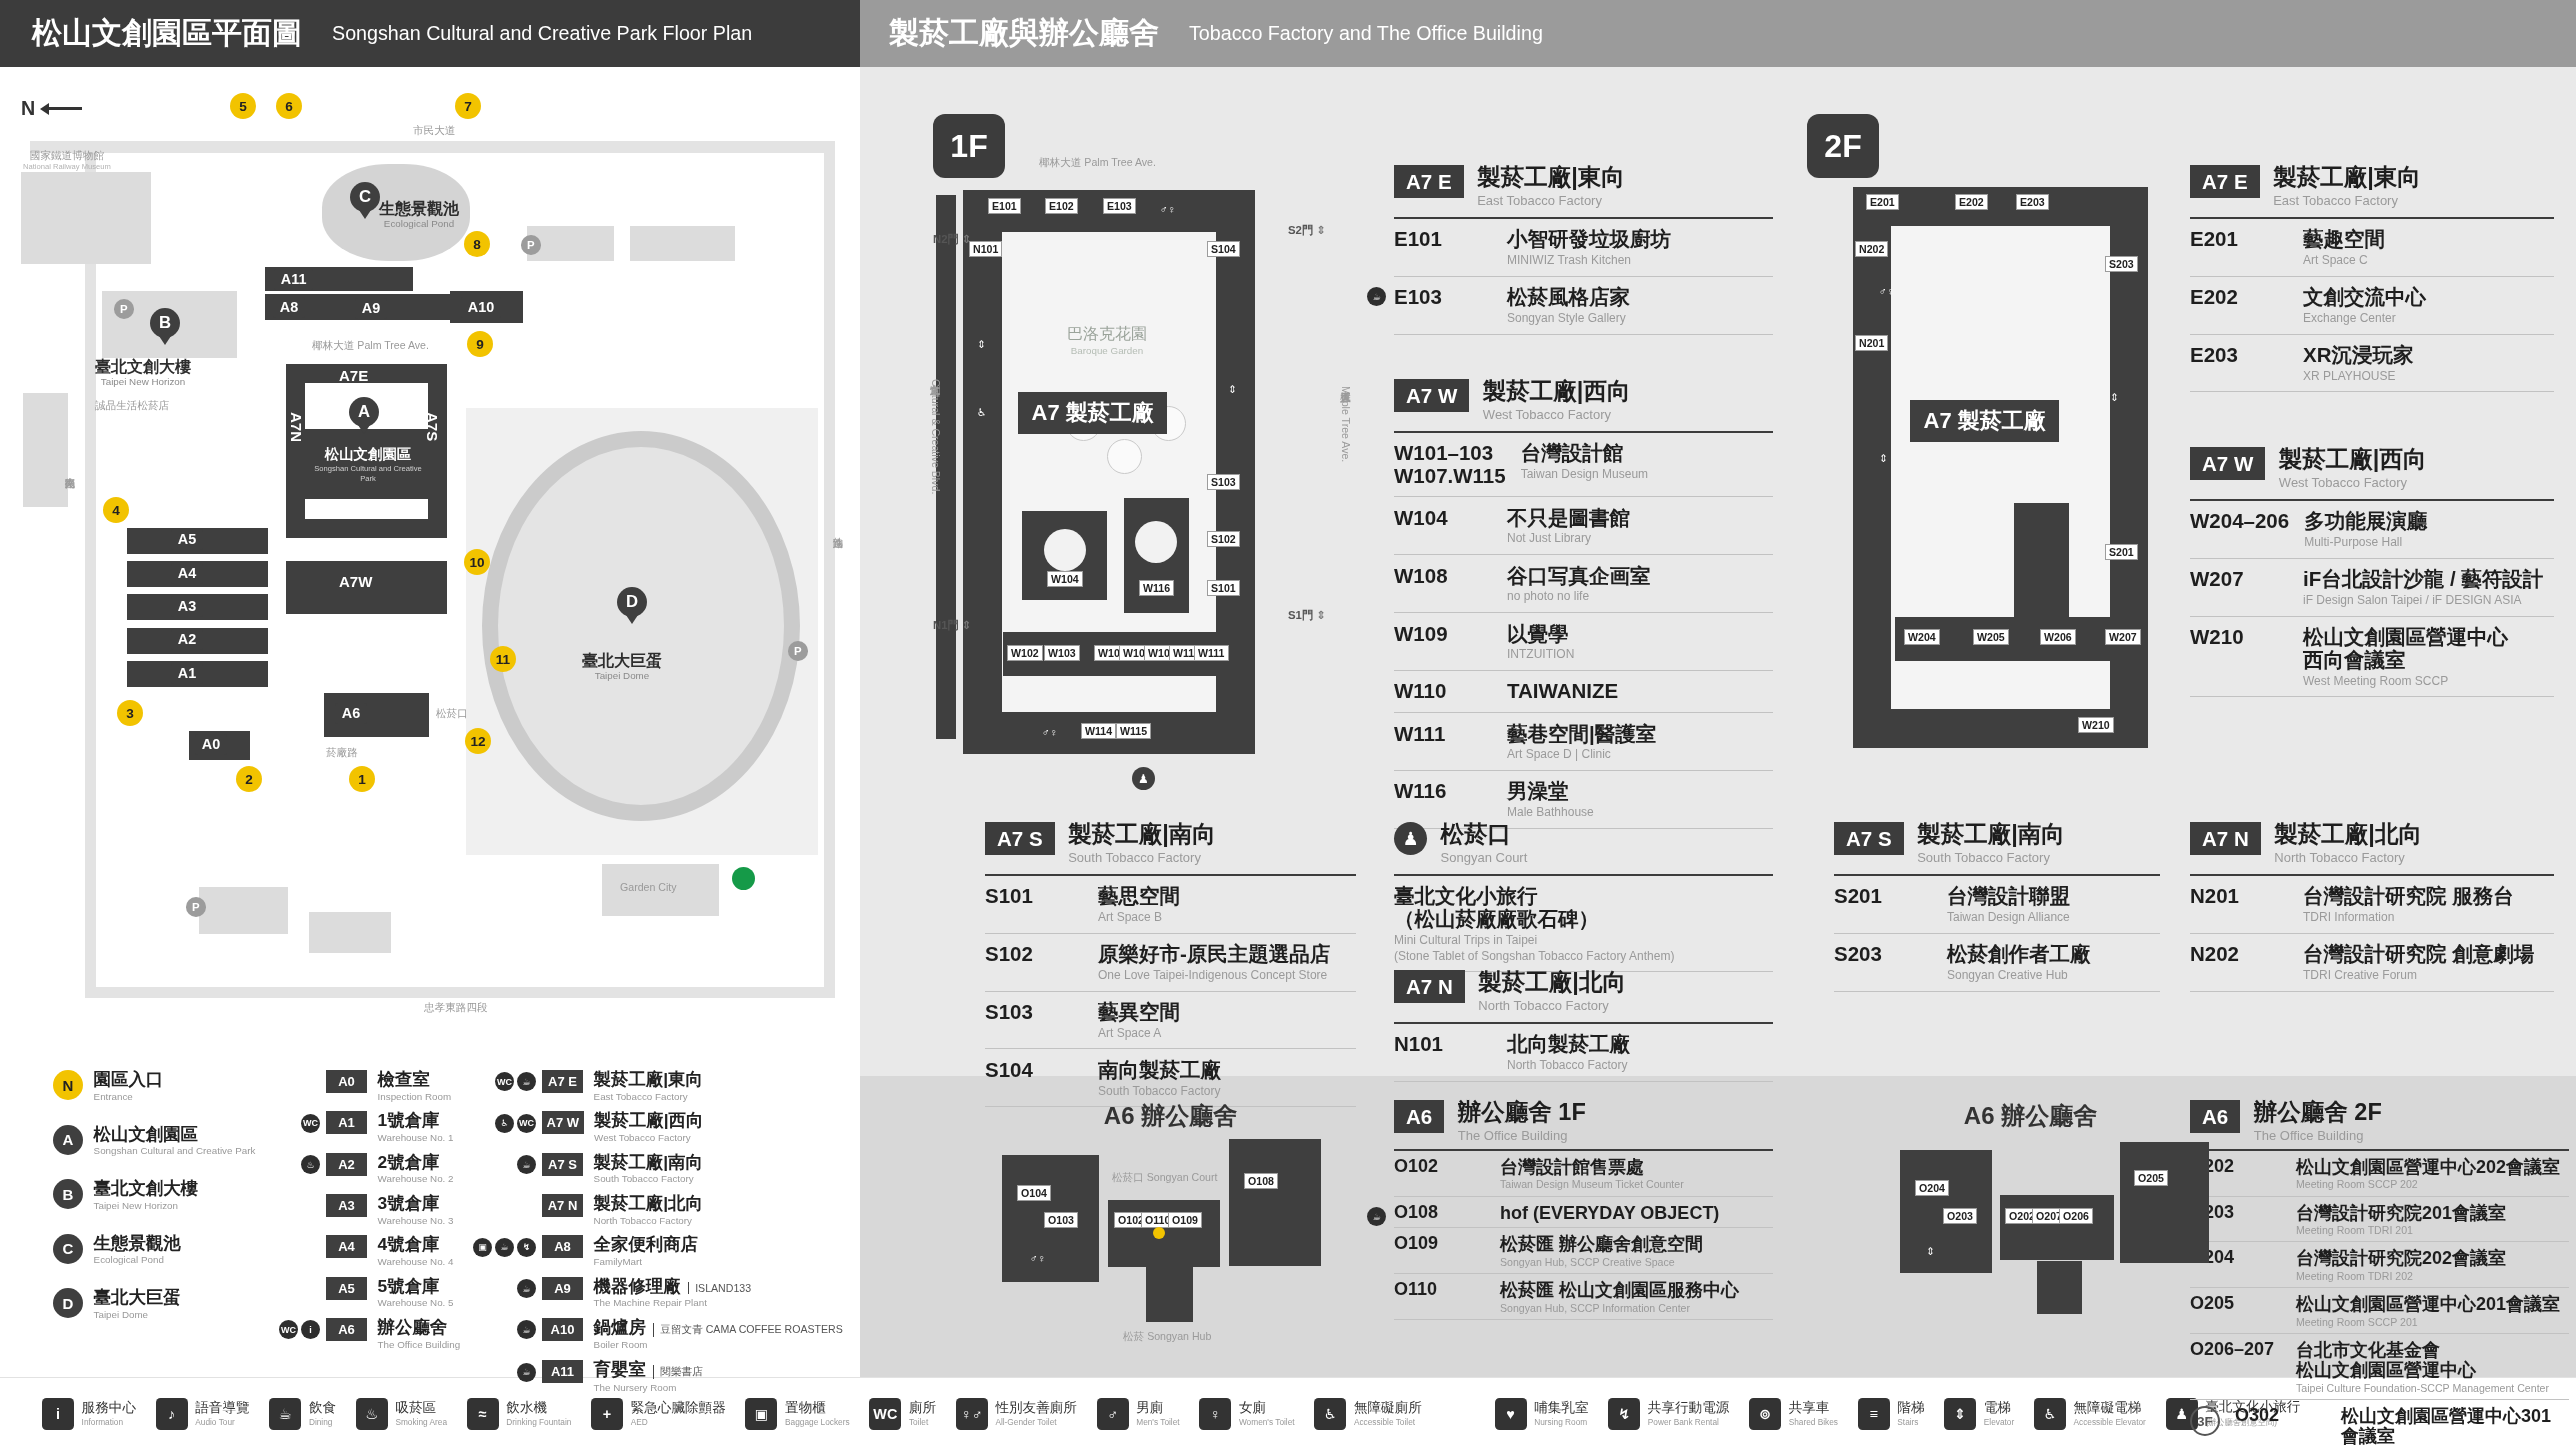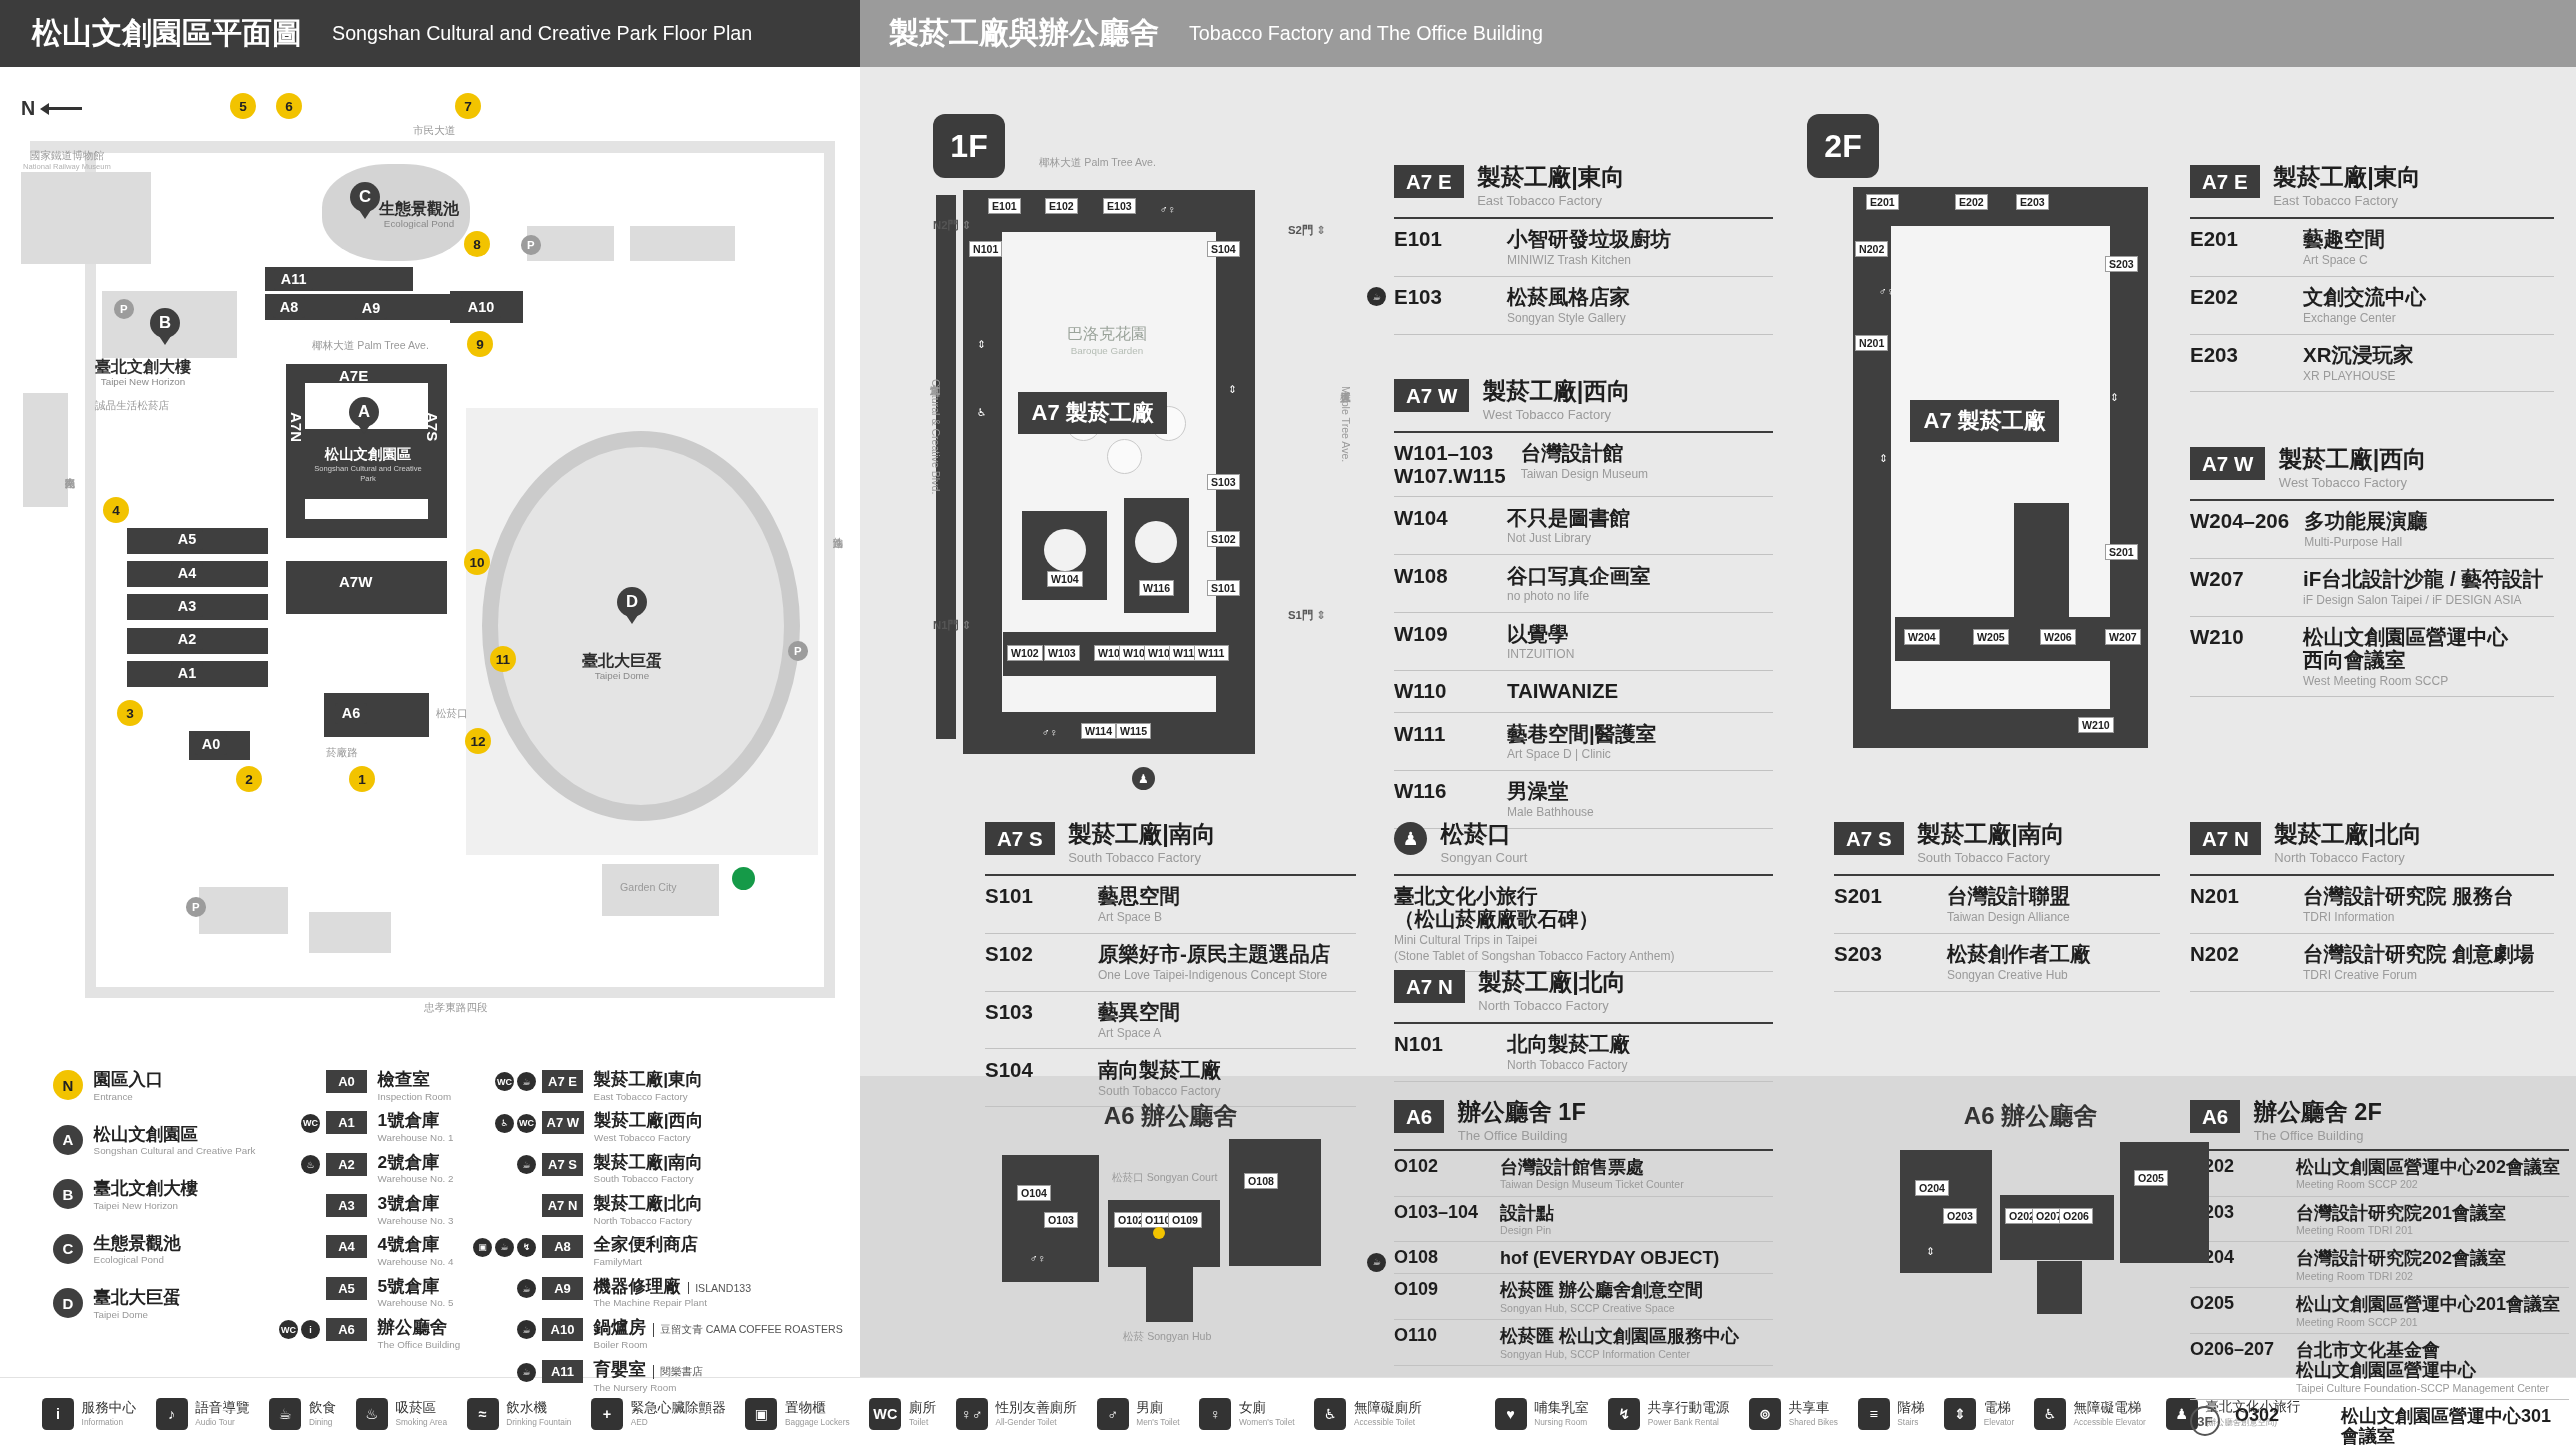--- a/index.html
+++ b/index.html
@@ -562,21 +562,21 @@
         <div class="pos wchip" style="left: 111px; top: 489px;">W103</div>
         <div class="pos wchip" style="left: 161px; top: 489px;">W107</div>
         <div class="pos wchip" style="left: 186px; top: 489px;">W108</div>
         <div class="pos wchip" style="left: 211px; top: 489px;">W109</div>
         <div class="pos wchip" style="left: 236px; top: 489px;">W112</div>
         <div class="pos wchip" style="left: 261px; top: 489px;">W111</div>
         <div class="pos wchip" style="left: 114px; top: 415px;">W104</div>
         <div class="pos wchip" style="left: 206px; top: 424px;">W116</div>
         <div class="pos wchip" style="left: 148px; top: 567px;">W114</div>
         <div class="pos wchip" style="left: 183px; top: 567px;">W115</div>
-        <div class="pos door" style="left: 0px; top: 62px;">N2門</div>
+        <div class="pos door" style="left: 0px; top: 76px;">N2門</div>
         <div class="pos door" style="left: 355px; top: 67px;">S2門</div>
         <div class="pos door" style="left: 0px; top: 462px;">N1門</div>
         <div class="pos door" style="left: 355px; top: 452px;">S1門</div>
         <div class="pos street" style="left: 106px; top: 0px;">椰林大道 Palm Tree Ave.</div>
         <div class="pos street vert" style="left: -4.5px; top: 220px;">文創大道 Cultural &amp; Creative Blvd.</div>
         <div class="pos street vert" style="left: 406px; top: 227px;">楓香大道 Maple Tree Ave.</div>
         <div class="pos picto" style="left: 227px; top: 47px;">♂♀</div>
         <div class="pos picto" style="left: 44px; top: 182px;">⇕</div>
         <div class="pos picto" style="left: 44px; top: 250px;">♿</div>
         <div class="pos picto" style="left: 295px; top: 227px;">⇕</div>
@@ -857,29 +857,20 @@
           <div class="room">
             <span class="rcode">
               <span>O102</span>
             </span>
             <span class="rnames">
               <span class="nzh">台灣設計館售票處</span>
               <span class="nen">Taiwan Design Museum Ticket Counter</span>
             </span>
           </div>
           <div class="room">
-            <span class="rcode">
-              <span>O103–104</span>
-            </span>
-            <span class="rnames">
-              <span class="nzh">設計點</span>
-              <span class="nen">Design Pin</span>
-            </span>
-          </div>
-          <div class="room">
             <span class="ricons">
               <span class="mini-icon">☕</span>
             </span>
             <span class="rcode">
               <span>O108</span>
             </span>
             <span class="rnames">
               <span class="nzh">hof (EVERYDAY OBJECT)</span>
             </span>
           </div>

